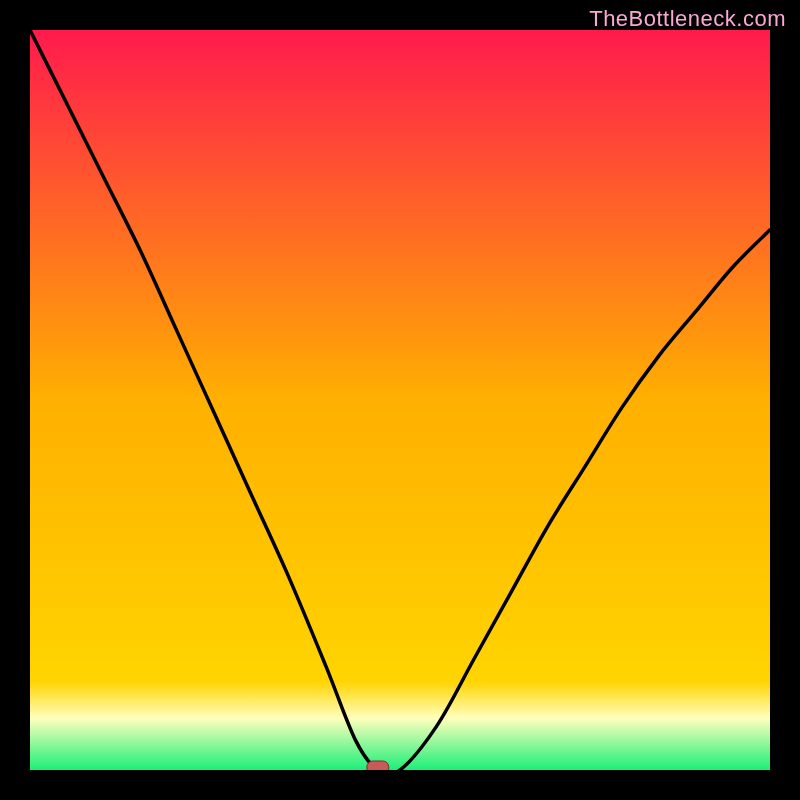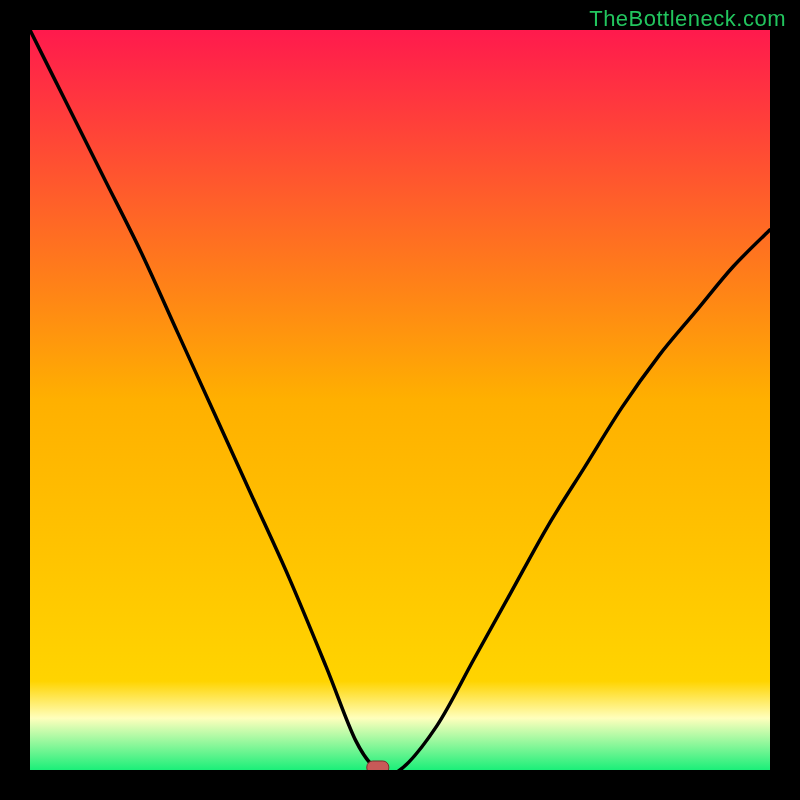--- a/index.html
+++ b/index.html
@@ -14,21 +14,21 @@
   .frame {
     position: relative;
     width: 800px;
     height: 800px;
     background: #000;
   }
   .watermark {
     position: absolute;
     top: 6px;
     right: 14px;
-    color: #22c55e;
+    color: #f9a8d4;
     font-size: 22px;
     font-weight: 400;
     letter-spacing: 0.5px;
     z-index: 10;
   }
   .plot-wrap {
     position: absolute;
     left: 30px;
     top: 30px;
     width: 740px;

